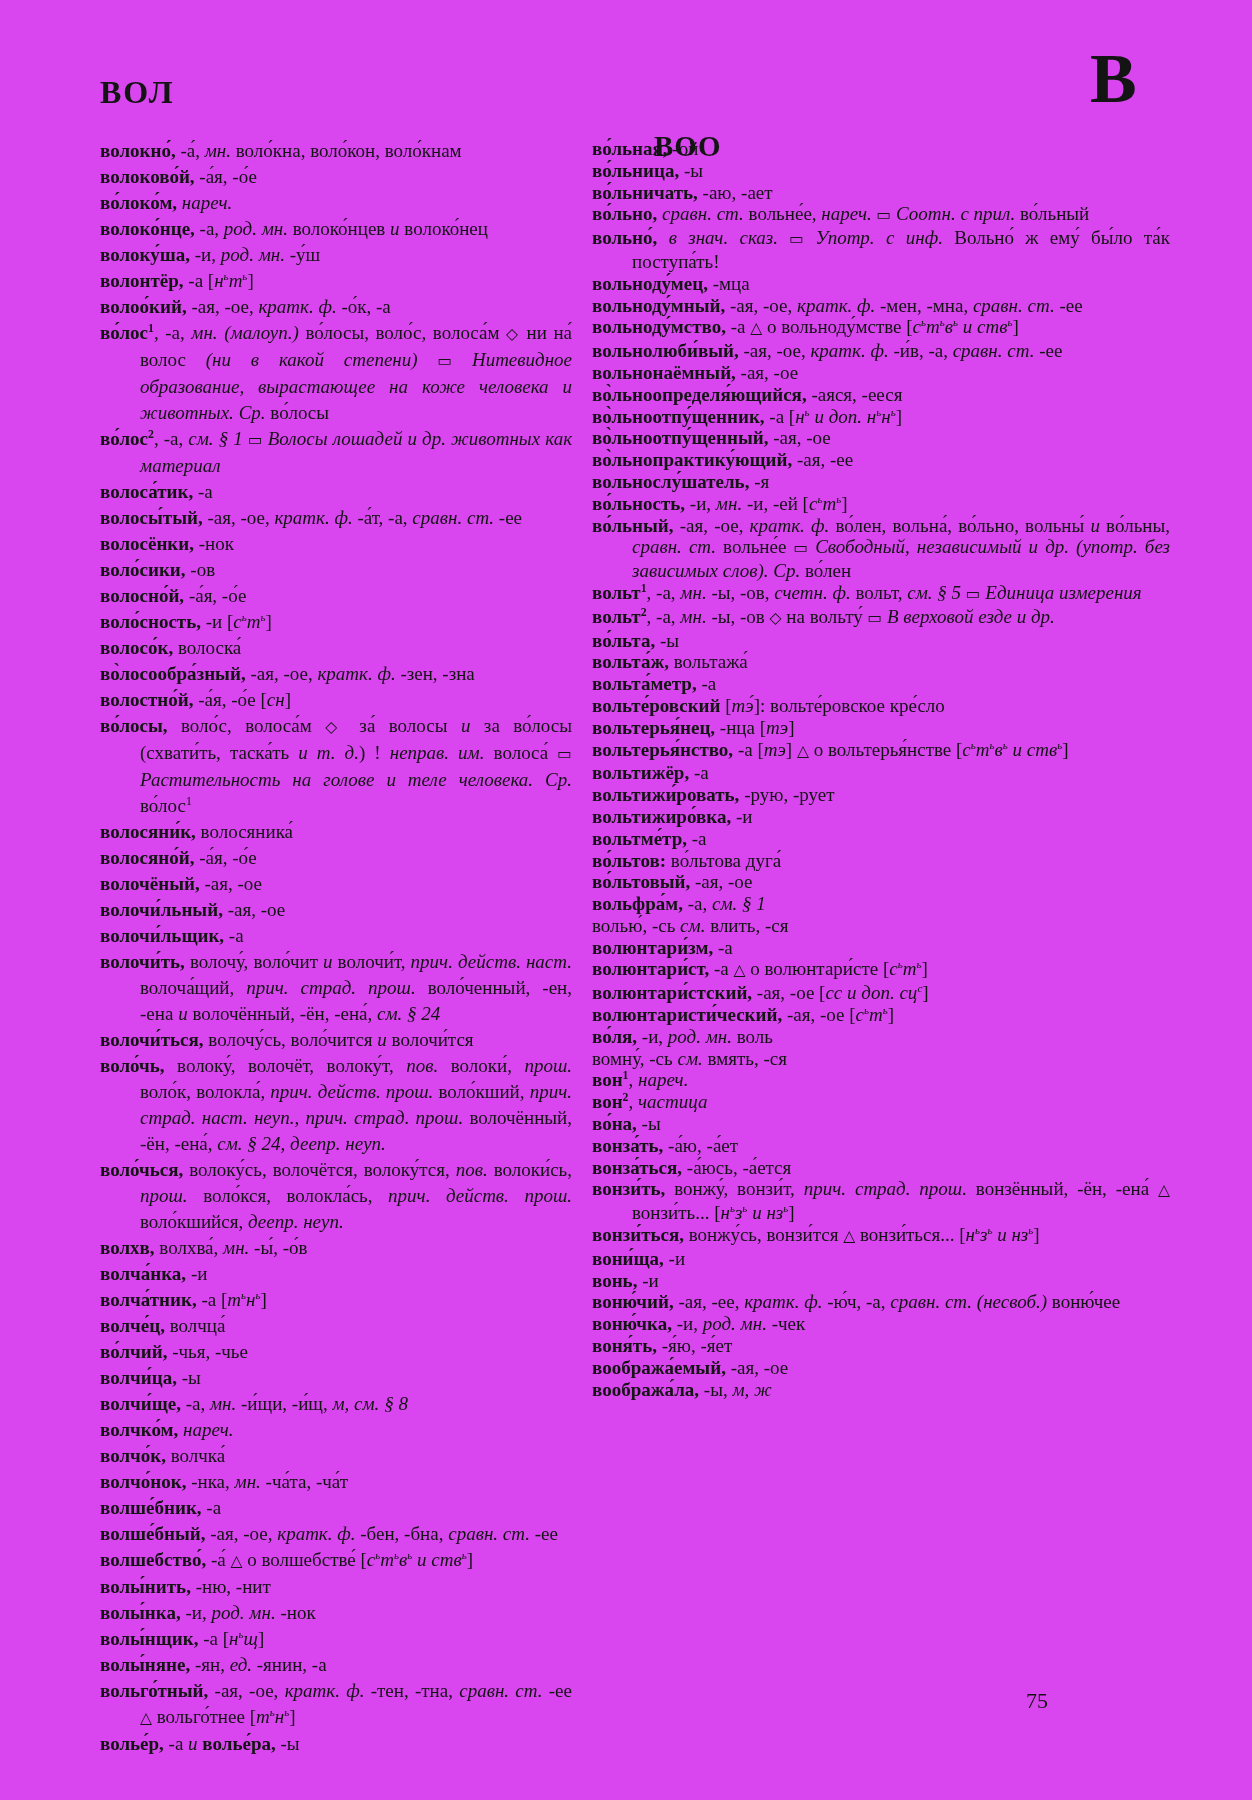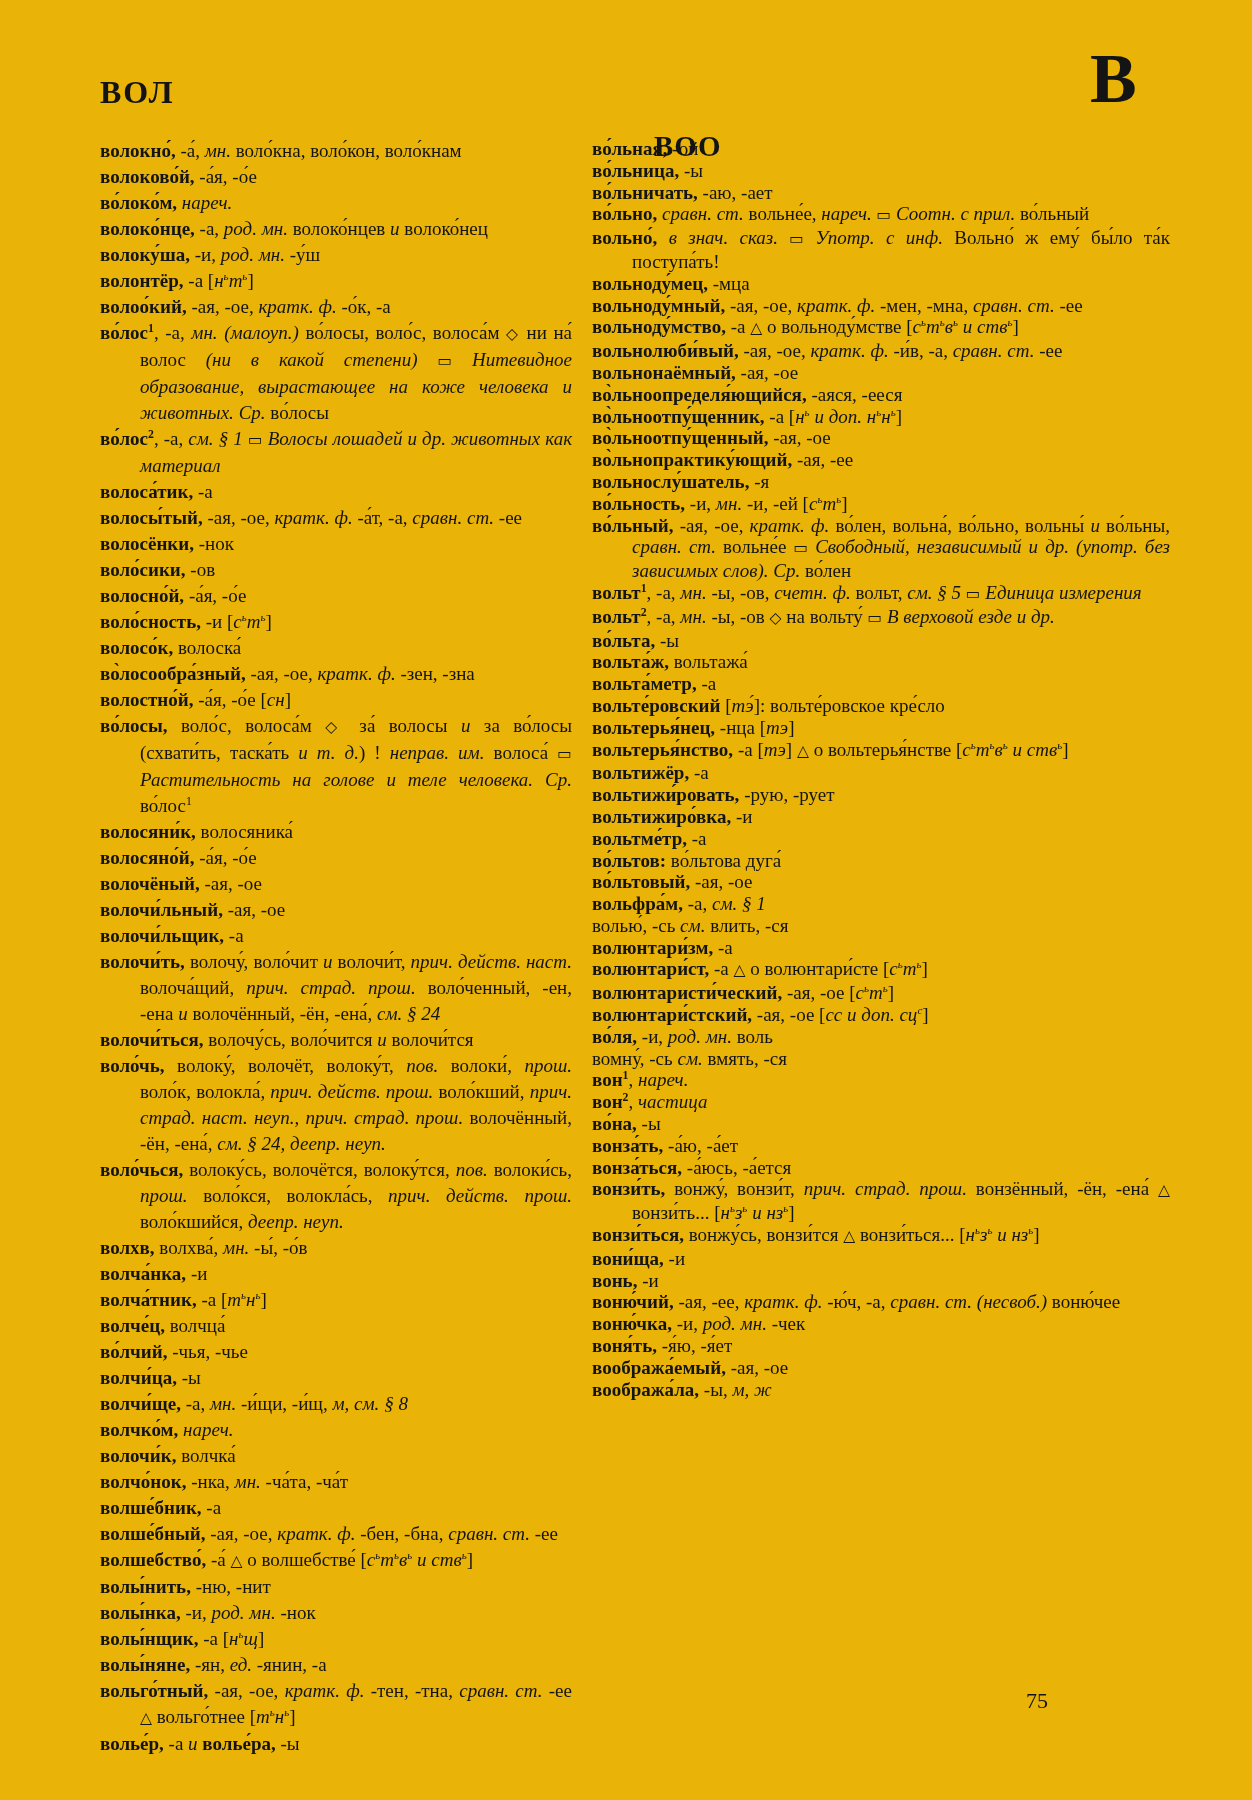--- a/index.html
+++ b/index.html
@@ -1,20 +1,20 @@
 <!DOCTYPE html>
 <html><head>
 <meta charset="utf-8">
 <style>
   html,body{margin:0;padding:0;background:#d8d6d0;}
   .page{
     position:relative;
     width:1252px;height:1800px;
     margin:0 auto;
-    background:#eab308;
+    background:#d946ef;
     font-family:"Liberation Serif", serif;
     color:#141414;
     overflow:hidden;
   }
   .guide-left{
     position:absolute;left:100px;top:74px;
     font-size:32px;font-weight:700;letter-spacing:2px;
   }
   .guide-right{
     position:absolute;left:654px;top:84px;
@@ -85,21 +85,21 @@
       <p class="entry"><span class="sb">воло́чь,</span><span> волоку́, волочёт, волоку́т, </span><span class="si">пов.</span><span> волоки́, </span><span class="si">прош.</span><span> воло́к, волокла́, </span><span class="si">прич. действ. прош.</span><span> воло́кший, </span><span class="si">прич. страд. наст. неуп., прич. страд. прош.</span><span> волочённый, -ён, -ена́, </span><span class="si">см.</span><span> </span><span class="si">§ 24,</span><span> </span><span class="si">деепр. неуп.</span></p>
       <p class="entry"><span class="sb">воло́чься,</span><span> волоку́сь, волочётся, волоку́тся, </span><span class="si">пов.</span><span> волоки́сь, </span><span class="si">прош.</span><span> воло́кся, волокла́сь, </span><span class="si">прич. действ. прош.</span><span> воло́кшийся, </span><span class="si">деепр. неуп.</span></p>
       <p class="entry"><span class="sb">волхв,</span><span> волхва́, </span><span class="si">мн.</span><span> -ы́, -о́в</span></p>
       <p class="entry"><span class="sb">волча́нка,</span><span> -и</span></p>
       <p class="entry"><span class="sb">волча́тник,</span><span> -а [</span><span class="si">т</span><span class="sis">ь</span><span class="si">н</span><span class="sis">ь</span><span>]</span></p>
       <p class="entry"><span class="sb">волче́ц,</span><span> волчца́</span></p>
       <p class="entry"><span class="sb">во́лчий,</span><span> -чья, -чье</span></p>
       <p class="entry"><span class="sb">волчи́ца,</span><span> -ы</span></p>
       <p class="entry"><span class="sb">волчи́ще,</span><span> -а, </span><span class="si">мн.</span><span> -и́щи, -и́щ, </span><span class="si">м, см.</span><span> </span><span class="si">§ 8</span></p>
       <p class="entry"><span class="sb">волчко́м,</span><span> </span><span class="si">нареч.</span></p>
-      <p class="entry"><span class="sb">волочи́к,</span><span> волчка́</span></p>
+      <p class="entry"><span class="sb">волчо́к,</span><span> волчка́</span></p>
       <p class="entry"><span class="sb">волчо́нок,</span><span> -нка, </span><span class="si">мн.</span><span> -ча́та, -ча́т</span></p>
       <p class="entry"><span class="sb">волше́бник,</span><span> -а</span></p>
       <p class="entry"><span class="sb">волше́бный,</span><span> -ая, -ое, </span><span class="si">кратк. ф.</span><span> -бен, -бна, </span><span class="si">сравн. ст.</span><span> -ее</span></p>
       <p class="entry"><span class="sb">волшебство́,</span><span> -а́ </span><span class="ssym">△</span><span> о волшебстве́ [</span><span class="si">с</span><span class="sis">ь</span><span class="si">т</span><span class="sis">ь</span><span class="si">в</span><span class="sis">ь</span><span> </span><span class="si">и</span><span> </span><span class="si">ств</span><span class="sis">ь</span><span>]</span></p>
       <p class="entry"><span class="sb">волы́нить,</span><span> -ню, -нит</span></p>
       <p class="entry"><span class="sb">волы́нка,</span><span> -и, </span><span class="si">род. мн.</span><span> -нок</span></p>
       <p class="entry"><span class="sb">волы́нщик,</span><span> -а [</span><span class="si">н</span><span class="sis">ь</span><span class="si">щ</span><span>]</span></p>
       <p class="entry"><span class="sb">волы́няне,</span><span> -ян, </span><span class="si">ед.</span><span> -янин, -а</span></p>
       <p class="entry"><span class="sb">вольго́тный,</span><span> -ая, -ое, </span><span class="si">кратк. ф.</span><span> -тен, -тна, </span><span class="si">сравн. ст.</span><span> -ее </span><span class="ssym">△</span><span> вольго́тнее [</span><span class="si">т</span><span class="sis">ь</span><span class="si">н</span><span class="sis">ь</span><span>]</span></p>
       <p class="entry"><span class="sb">волье́р,</span><span> -а </span><span class="si">и</span><span> </span><span class="sb">волье́ра,</span><span> -ы</span></p>
@@ -133,22 +133,22 @@
       <p class="entry"><span class="sb">вольтижёр,</span><span> -а</span></p>
       <p class="entry"><span class="sb">вольтижи́ровать,</span><span> -рую, -рует</span></p>
       <p class="entry"><span class="sb">вольтижиро́вка,</span><span> -и</span></p>
       <p class="entry"><span class="sb">вольтме́тр,</span><span> -а</span></p>
       <p class="entry"><span class="sb">во́льтов:</span><span> во́льтова дуга́</span></p>
       <p class="entry"><span class="sb">во́льтовый,</span><span> -ая, -ое</span></p>
       <p class="entry"><span class="sb">вольфра́м,</span><span> -а, </span><span class="si">см.</span><span> </span><span class="si">§ 1</span></p>
       <p class="entry"><span>волью́, -сь </span><span class="si">см.</span><span> влить, -ся</span></p>
       <p class="entry"><span class="sb">волюнтари́зм,</span><span> -а</span></p>
       <p class="entry"><span class="sb">волюнтари́ст,</span><span> -а </span><span class="ssym">△</span><span> о волюнтари́сте [</span><span class="si">с</span><span class="sis">ь</span><span class="si">т</span><span class="sis">ь</span><span>]</span></p>
+      <p class="entry"><span class="sb">волюнтари́стский,</span><span> -ая, -ое [</span><span class="si">сс</span><span> </span><span class="si">и</span><span> </span><span class="si">доп.</span><span> </span><span class="si">сц</span><span class="sis">с</span><span>]</span></p>
       <p class="entry"><span class="sb">волюнтаристи́ческий,</span><span> -ая, -ое [</span><span class="si">с</span><span class="sis">ь</span><span class="si">т</span><span class="sis">ь</span><span>]</span></p>
-      <p class="entry"><span class="sb">волюнтари́стский,</span><span> -ая, -ое [</span><span class="si">сс</span><span> </span><span class="si">и</span><span> </span><span class="si">доп.</span><span> </span><span class="si">сц</span><span class="sis">с</span><span>]</span></p>
       <p class="entry"><span class="sb">во́ля,</span><span> -и, </span><span class="si">род. мн.</span><span> воль</span></p>
       <p class="entry"><span>вомну́, -сь </span><span class="si">см.</span><span> вмять, -ся</span></p>
       <p class="entry"><span class="sb">вон</span><span class="sbs">1</span><span>, </span><span class="si">нареч.</span></p>
       <p class="entry"><span class="sb">вон</span><span class="sbs">2</span><span>, </span><span class="si">частица</span></p>
       <p class="entry"><span class="sb">во́на,</span><span> -ы</span></p>
       <p class="entry"><span class="sb">вонза́ть,</span><span> -а́ю, -а́ет</span></p>
       <p class="entry"><span class="sb">вонза́ться,</span><span> -а́юсь, -а́ется</span></p>
       <p class="entry"><span class="sb">вонзи́ть,</span><span> вонжу́, вонзи́т, </span><span class="si">прич. страд. прош.</span><span> вонзённый, -ён, -ена́ </span><span class="ssym">△</span><span> вонзи́ть... [</span><span class="si">н</span><span class="sis">ь</span><span class="si">з</span><span class="sis">ь</span><span> </span><span class="si">и</span><span> </span><span class="si">нз</span><span class="sis">ь</span><span>]</span></p>
       <p class="entry"><span class="sb">вонзи́ться,</span><span> вонжу́сь, вонзи́тся </span><span class="ssym">△</span><span> вонзи́ться... [</span><span class="si">н</span><span class="sis">ь</span><span class="si">з</span><span class="sis">ь</span><span> </span><span class="si">и</span><span> </span><span class="si">нз</span><span class="sis">ь</span><span>]</span></p>
       <p class="entry"><span class="sb">вони́ща,</span><span> -и</span></p>

